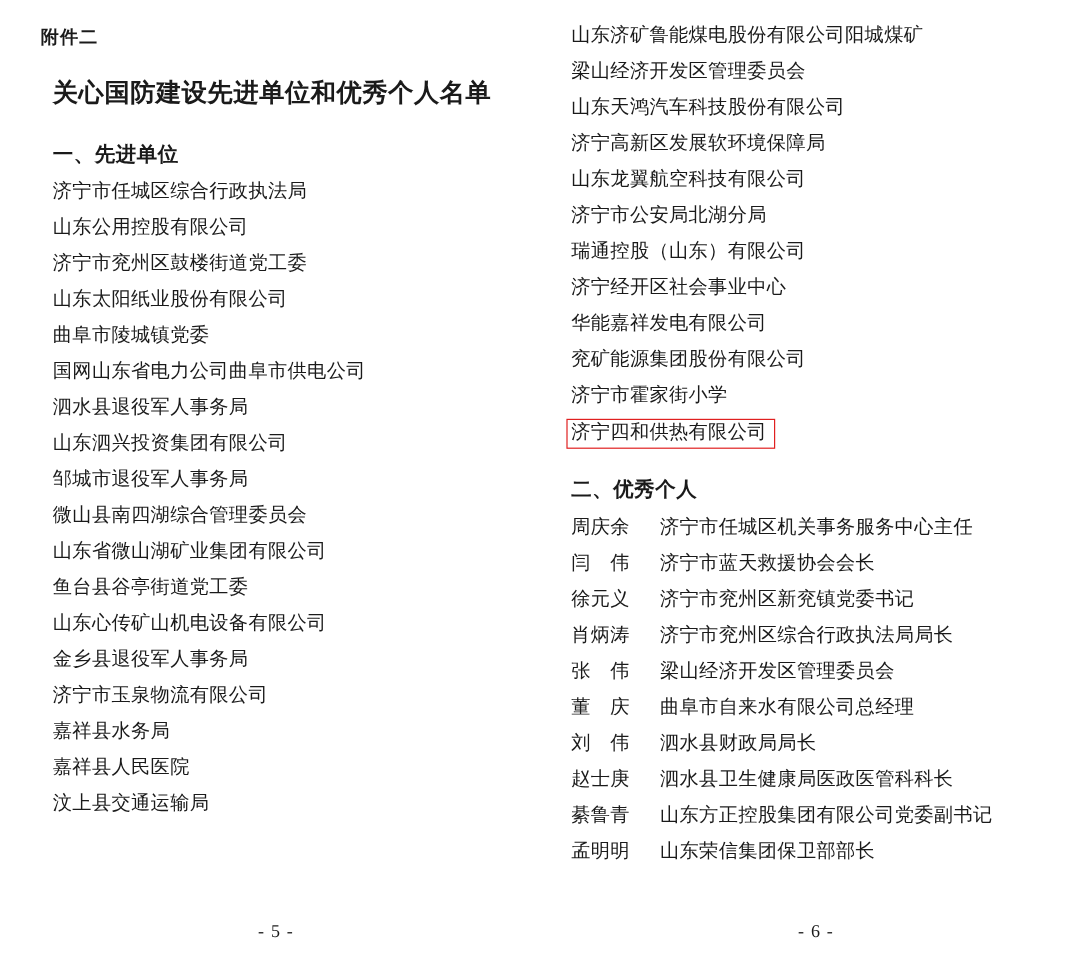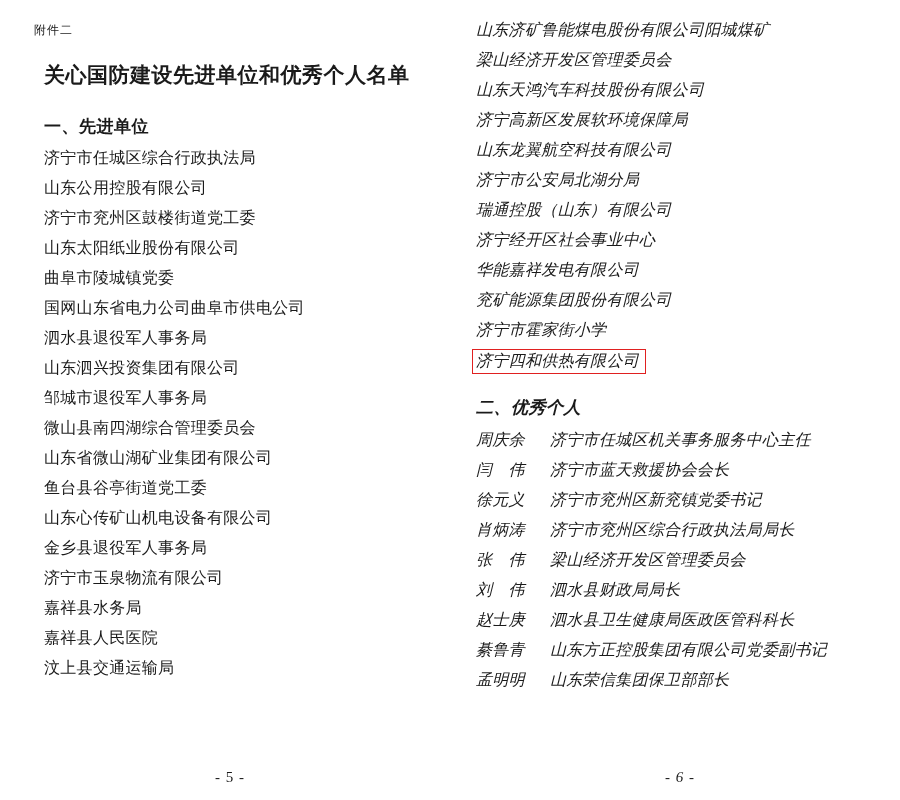--- a/index.html
+++ b/index.html
@@ -27,25 +27,24 @@
     box-sizing: border-box;
     position: relative;
   }
   .col-left {
     width: 460px;
     padding: 22px 20px 0 34px;
   }
   .col-right {
     width: 440px;
     padding: 22px 24px 0 14px;
-    font-style: italic;
   }
   .attachment-label {
-    font-size: 12px;
-    font-weight: normal;
+    font-size: 15px;
+    font-weight: bold;
     letter-spacing: 1px;
     margin: 0 0 22px 0;
   }
   .doc-title {
     font-size: 21px;
     font-weight: bold;
     letter-spacing: 0.5px;
     margin: 0 0 26px 10px;
   }
   .section-heading {
@@ -173,20 +172,23 @@
       <div class="person-row">
         <span class="person-name">徐元义</span><span class="person-title">济宁市兖州区新兖镇党委书记</span>
       </div>
       <div class="person-row">
         <span class="person-name">肖炳涛</span><span class="person-title">济宁市兖州区综合行政执法局局长</span>
       </div>
       <div class="person-row">
         <span class="person-name">张　伟</span><span class="person-title">梁山经济开发区管理委员会</span>
       </div>
       <div class="person-row">
+        <span class="person-name">董　庆</span><span class="person-title">曲阜市自来水有限公司总经理</span>
+      </div>
+      <div class="person-row">
         <span class="person-name">刘　伟</span><span class="person-title">泗水县财政局局长</span>
       </div>
       <div class="person-row">
         <span class="person-name">赵士庚</span><span class="person-title">泗水县卫生健康局医政医管科科长</span>
       </div>
       <div class="person-row">
         <span class="person-name">綦鲁青</span><span class="person-title">山东方正控股集团有限公司党委副书记</span>
       </div>
       <div class="person-row">
         <span class="person-name">孟明明</span><span class="person-title">山东荣信集团保卫部部长</span>

